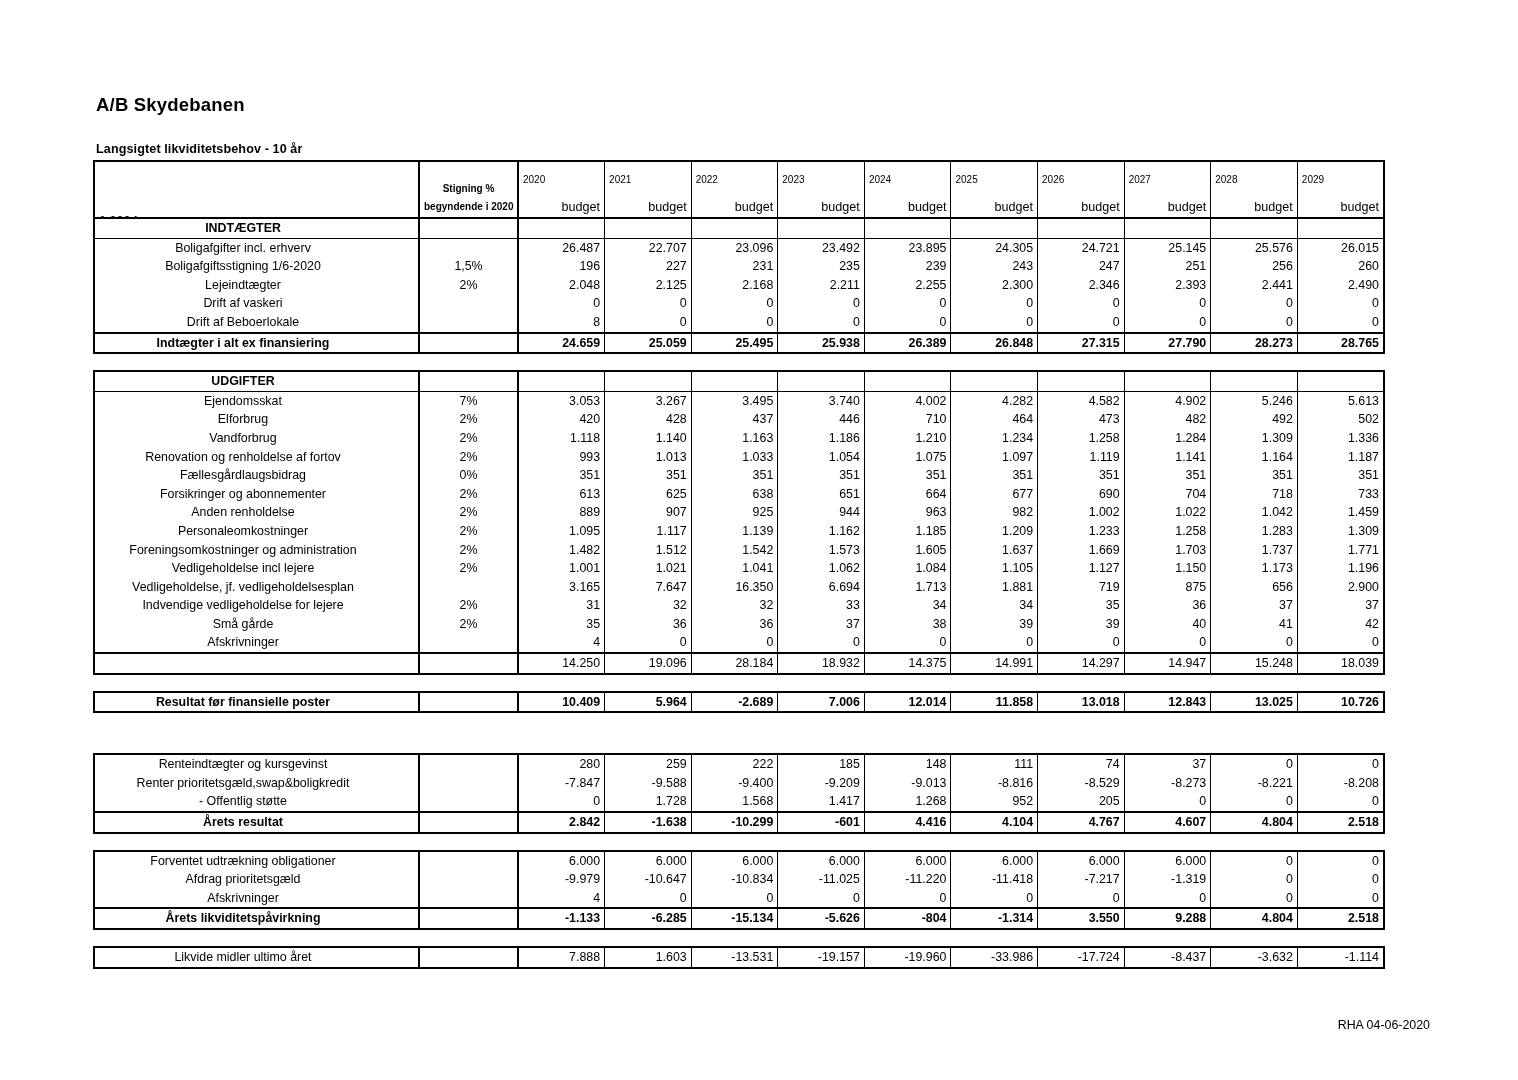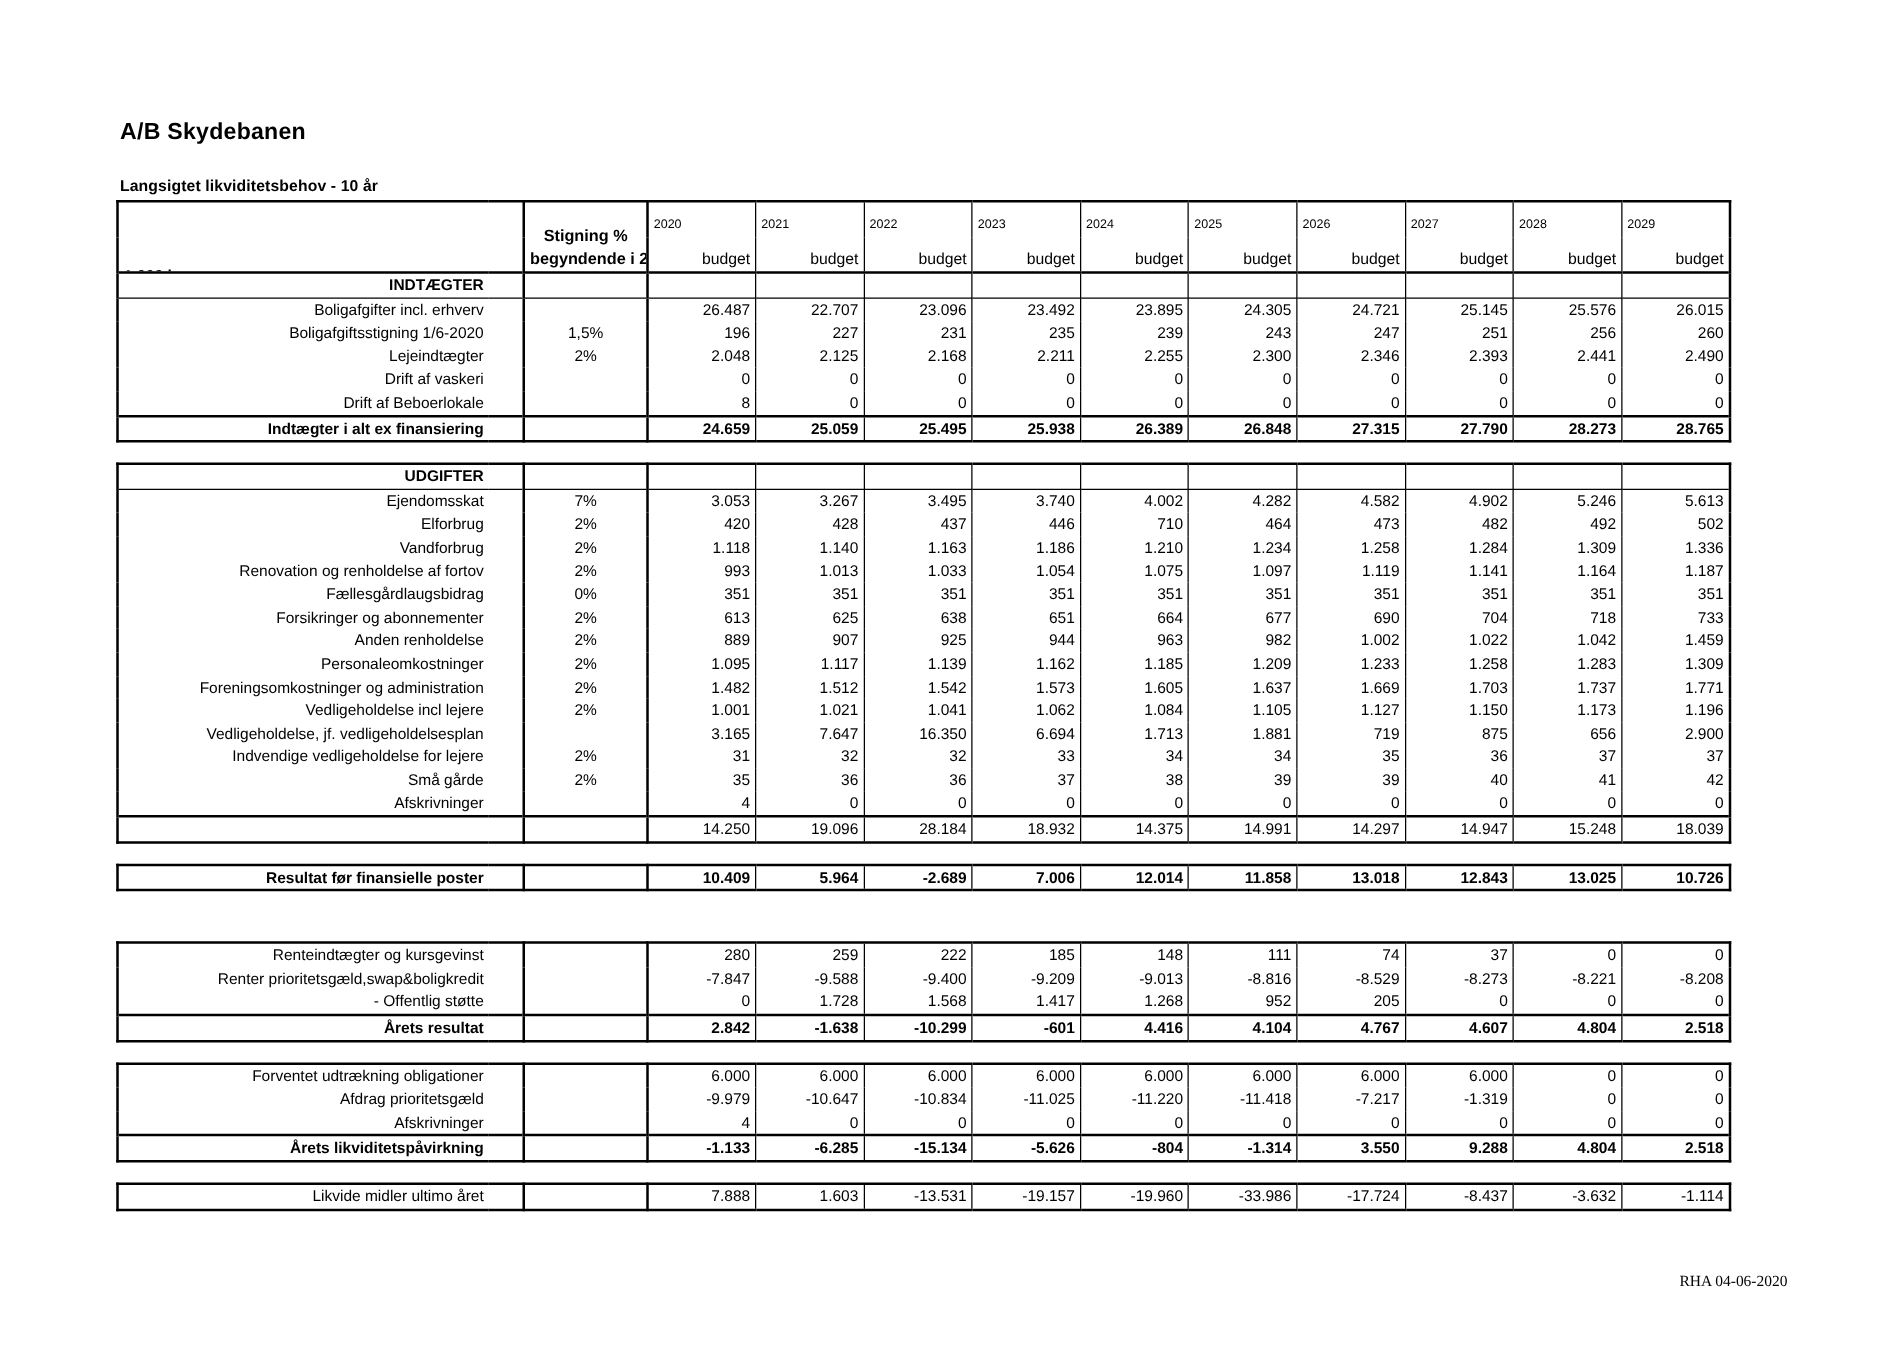--- a/index.html
+++ b/index.html
@@ -60,49 +60,48 @@
     overflow: hidden;
   }
   
   col.c-label  { width: 297px; }
   col.c-gap    { width: 28px;  }
   col.c-pct    { width: 99px;  }
   col.c-year   { width: 86.6px; }
 
   .num { text-align: right; }
   .pct { text-align: center; }
-  .lbl { text-align: right; }
+  .lbl { text-align: center; }
   .bb  { border-bottom: 1.4px solid #000; }
   .br  { border-right: 1.4px solid #000; }
   .btk { border-top: 2.2px solid #000; }
   .bbk { border-bottom: 2.2px solid #000; }
   .blk { border-left: 2.2px solid #000; }
   .brk { border-right: 2.2px solid #000; }
 
   .bold { font-weight: bold; }
   .hdr-year { font-size: 10px; text-align: left; vertical-align: top; line-height: 16px; }
   .hdr-budget { font-size: 12.6px; text-align: right; vertical-align: bottom; }
   .hdr-pct-wrap {
-    font-size: 13px;
+    font-size: 10px;
     text-align: center;
     line-height: 12.5px;
     vertical-align: middle;
     font-weight: bold;
     white-space: normal;
   }
   .hdr-unit { font-size: 12.6px; font-weight: bold; text-align: left; vertical-align: bottom;}
   tr.tall td { height: 29px; }
   tr.gaprow td { height: 18px; border: none !important; }
 
   .footer {
     position: absolute;
     right: 88px;
     top: 1018px;
     font-size: 12.4px;
-    font-family: Liberation Serif, serif;
   }
 </style>
 </head>
 <body>
 
 <div class="page">
 
   <div class="doc-title">A/B Skydebanen</div>
   <div class="subtitle">Langsigtet likviditetsbehov - 10 år</div>
 

